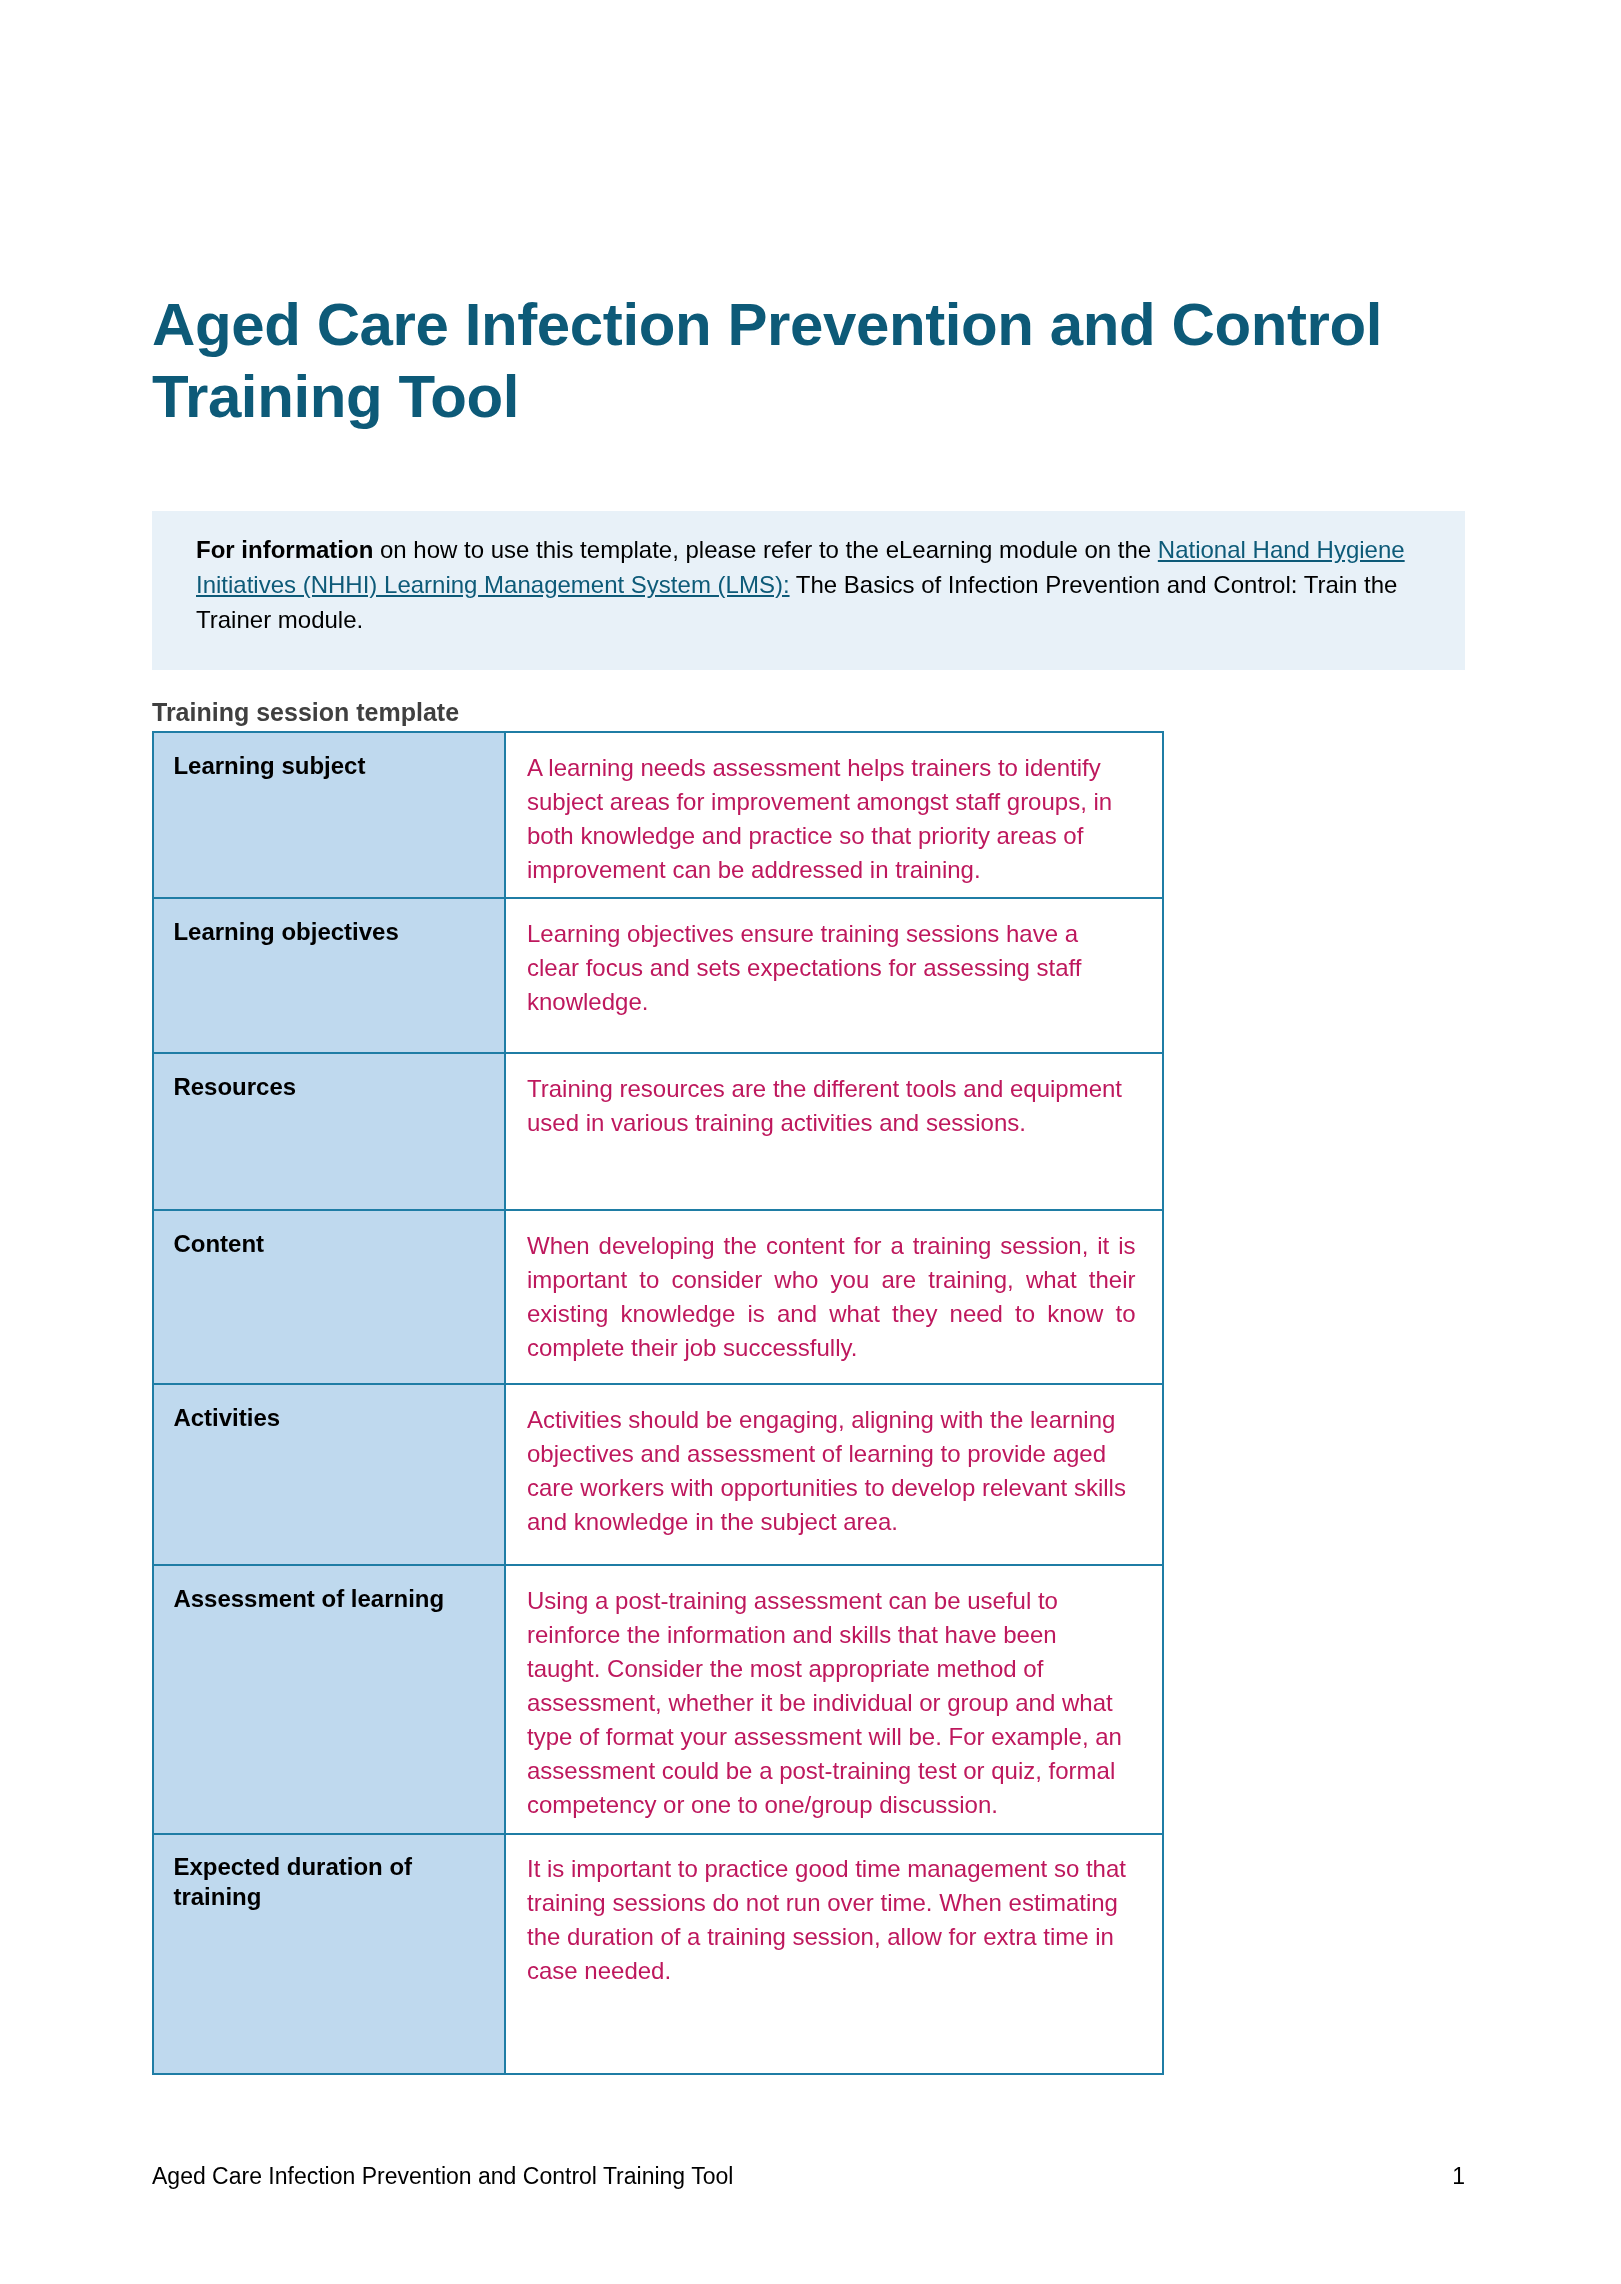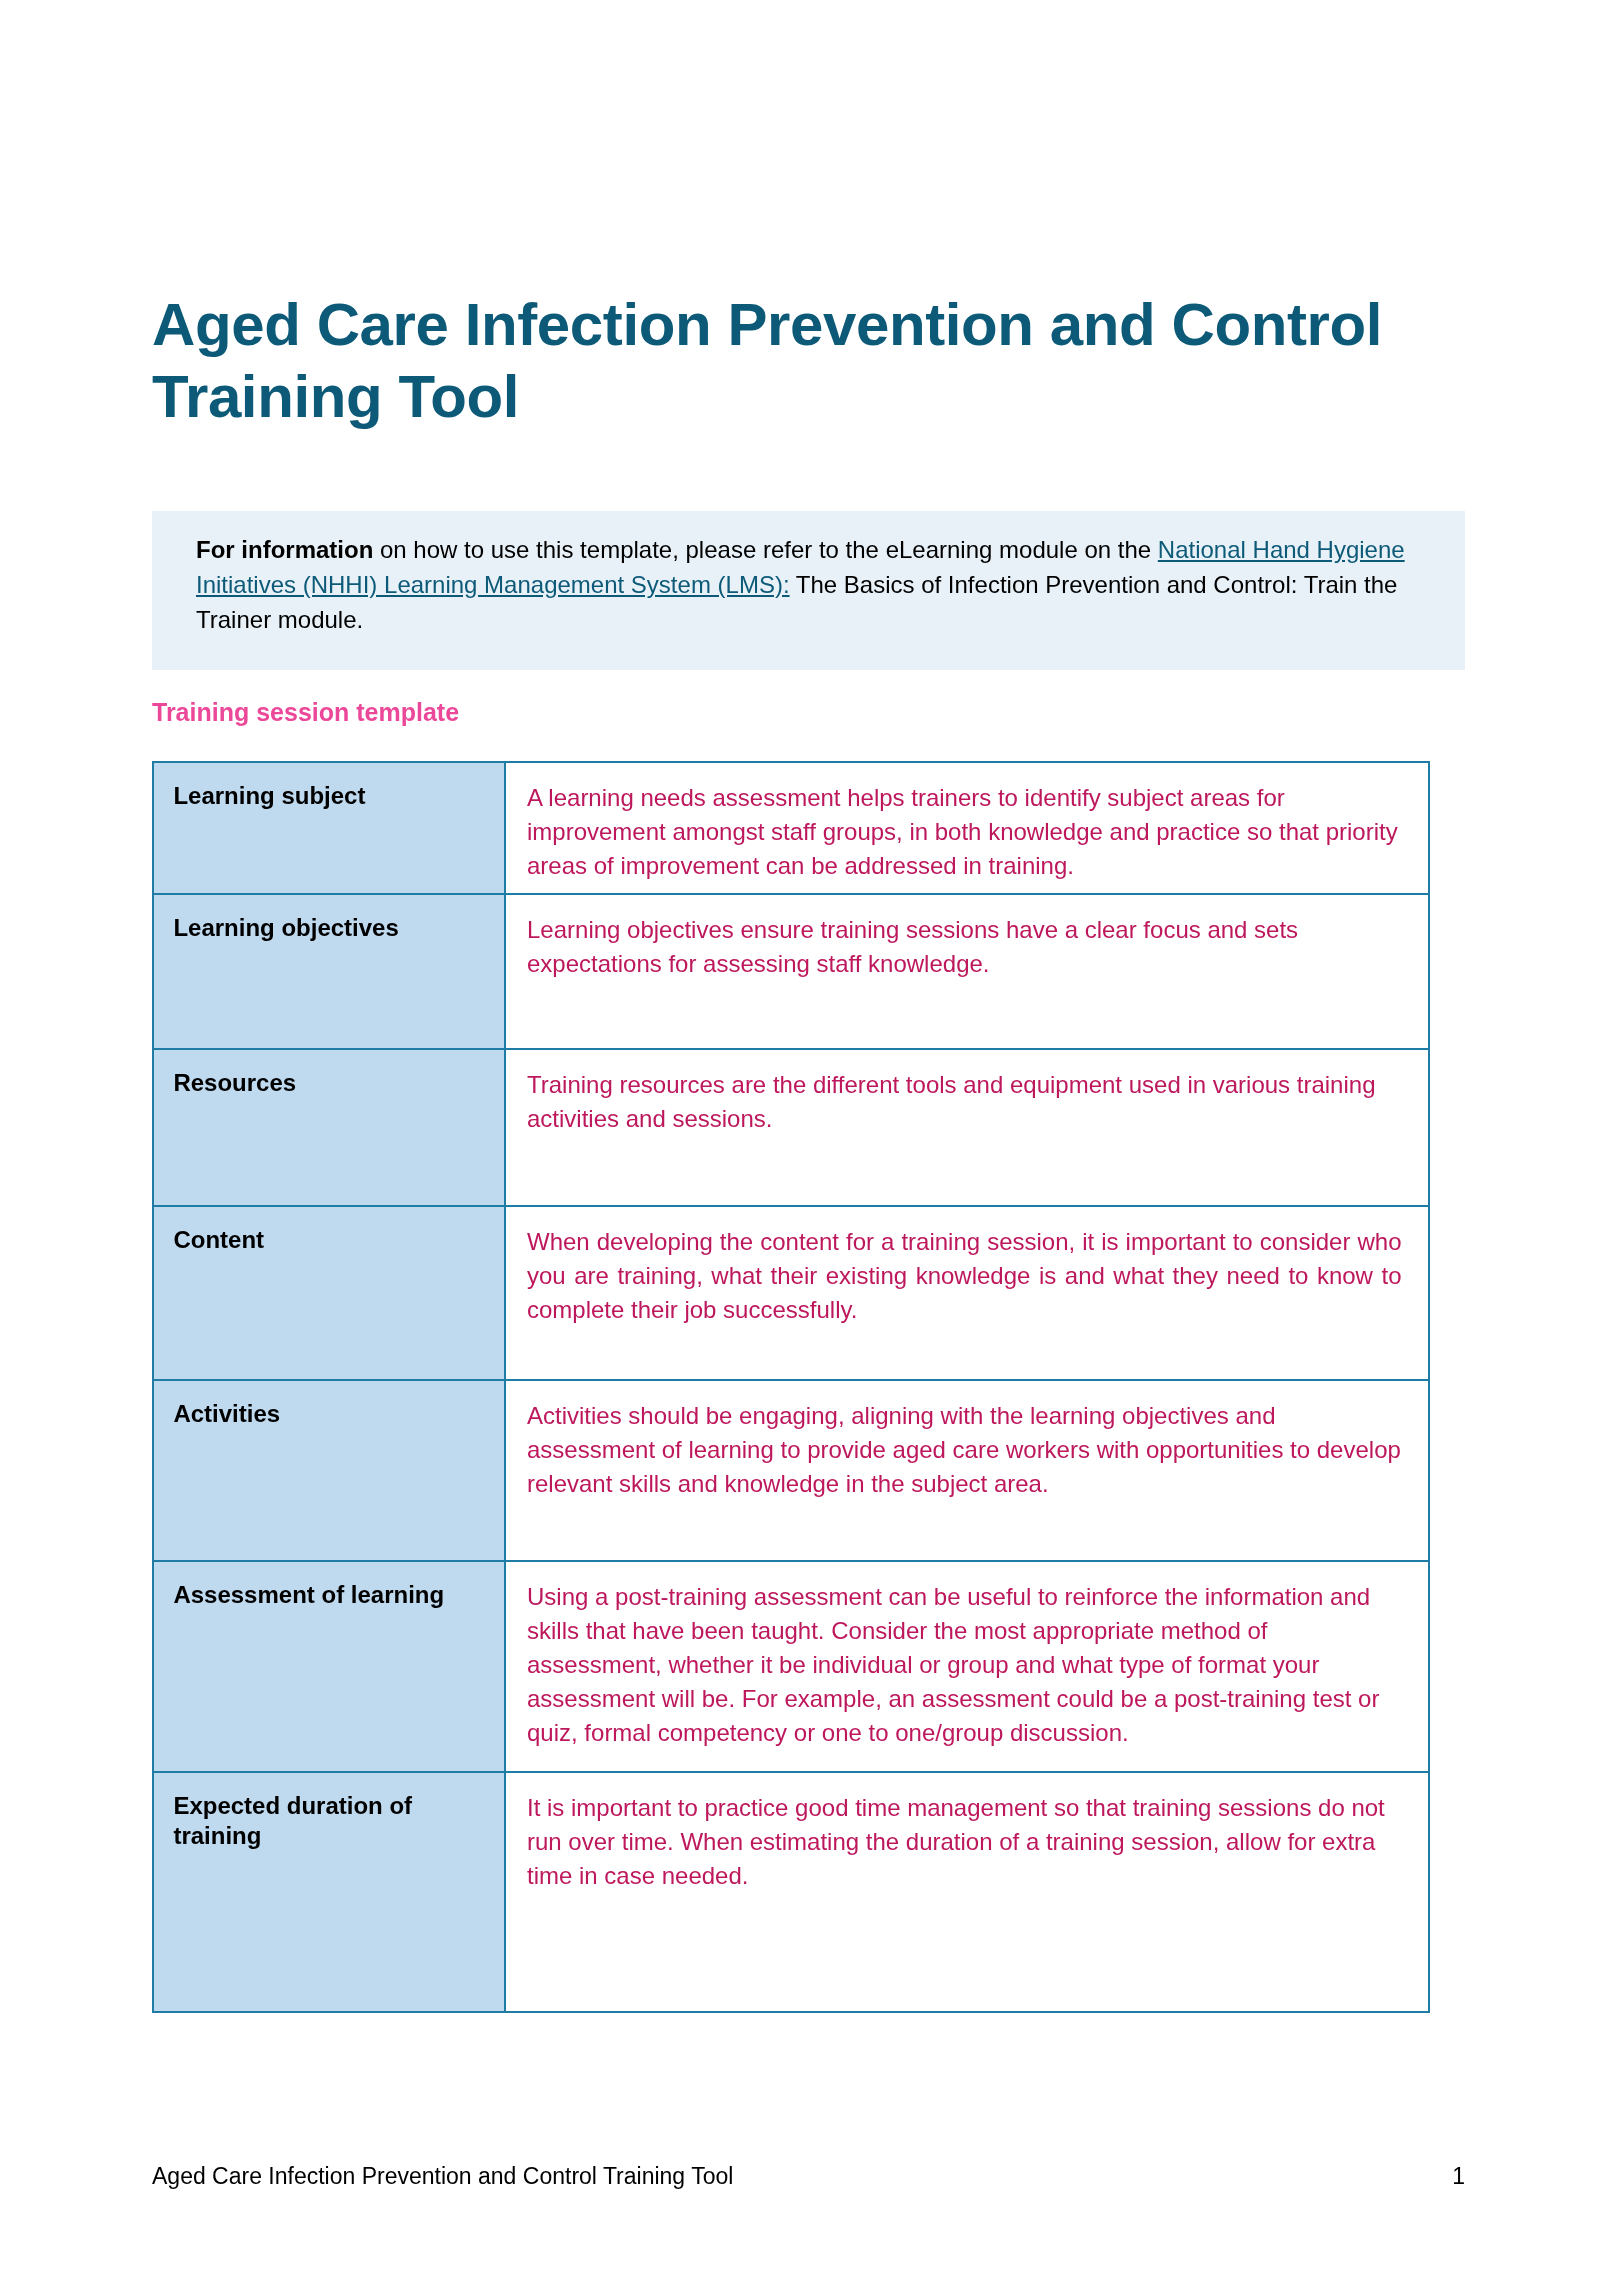--- a/index.html
+++ b/index.html
@@ -94,29 +94,29 @@
     text-decoration: underline;
   }
 
   
   .section-heading {
     position: absolute;
     left: 152px;
     top: 698px;
     font-size: 25px;
     font-weight: bold;
-    color: #ec4899;
+    color: #404040;
   }
 
   
   .template-table {
     position: absolute;
     left: 152px;
-    top: 761px;
-    width: 1278px;
+    top: 731px;
+    width: 1012px;
     border-collapse: collapse;
     table-layout: fixed;
   }
   .template-table td {
     border: 2.7px solid #1f7da5;
     vertical-align: top;
     box-sizing: border-box;
   }
   .template-table td.label-cell {
     width: 352px;

